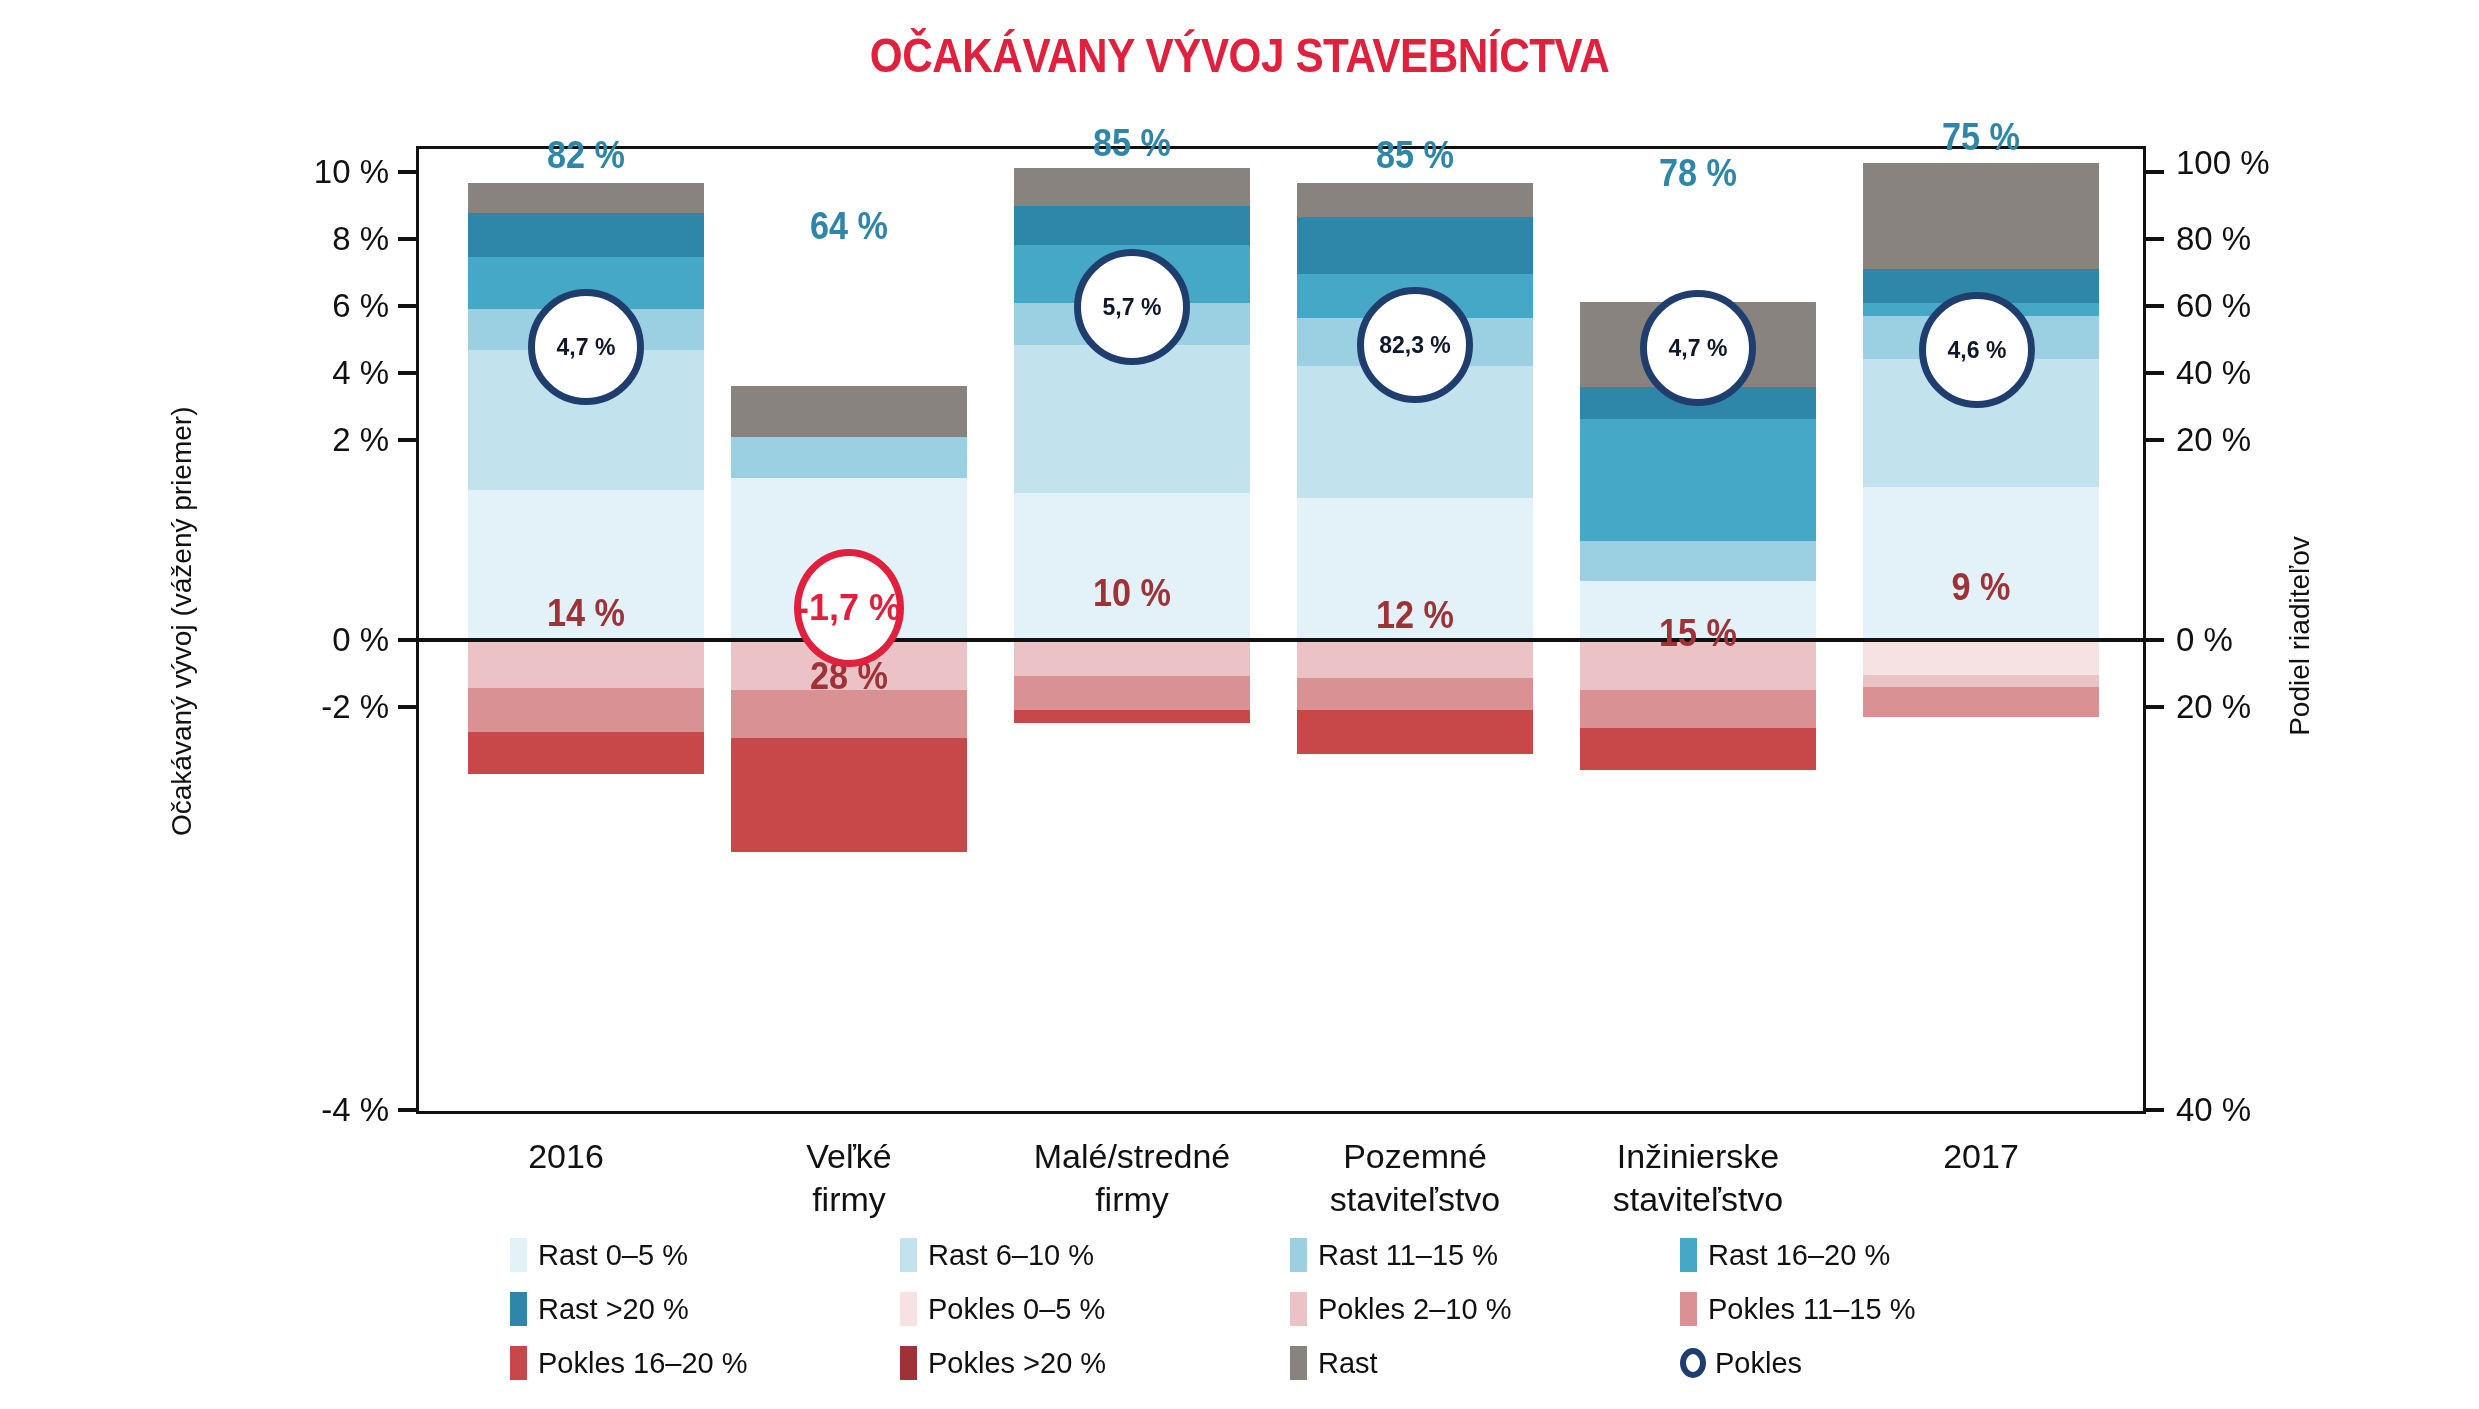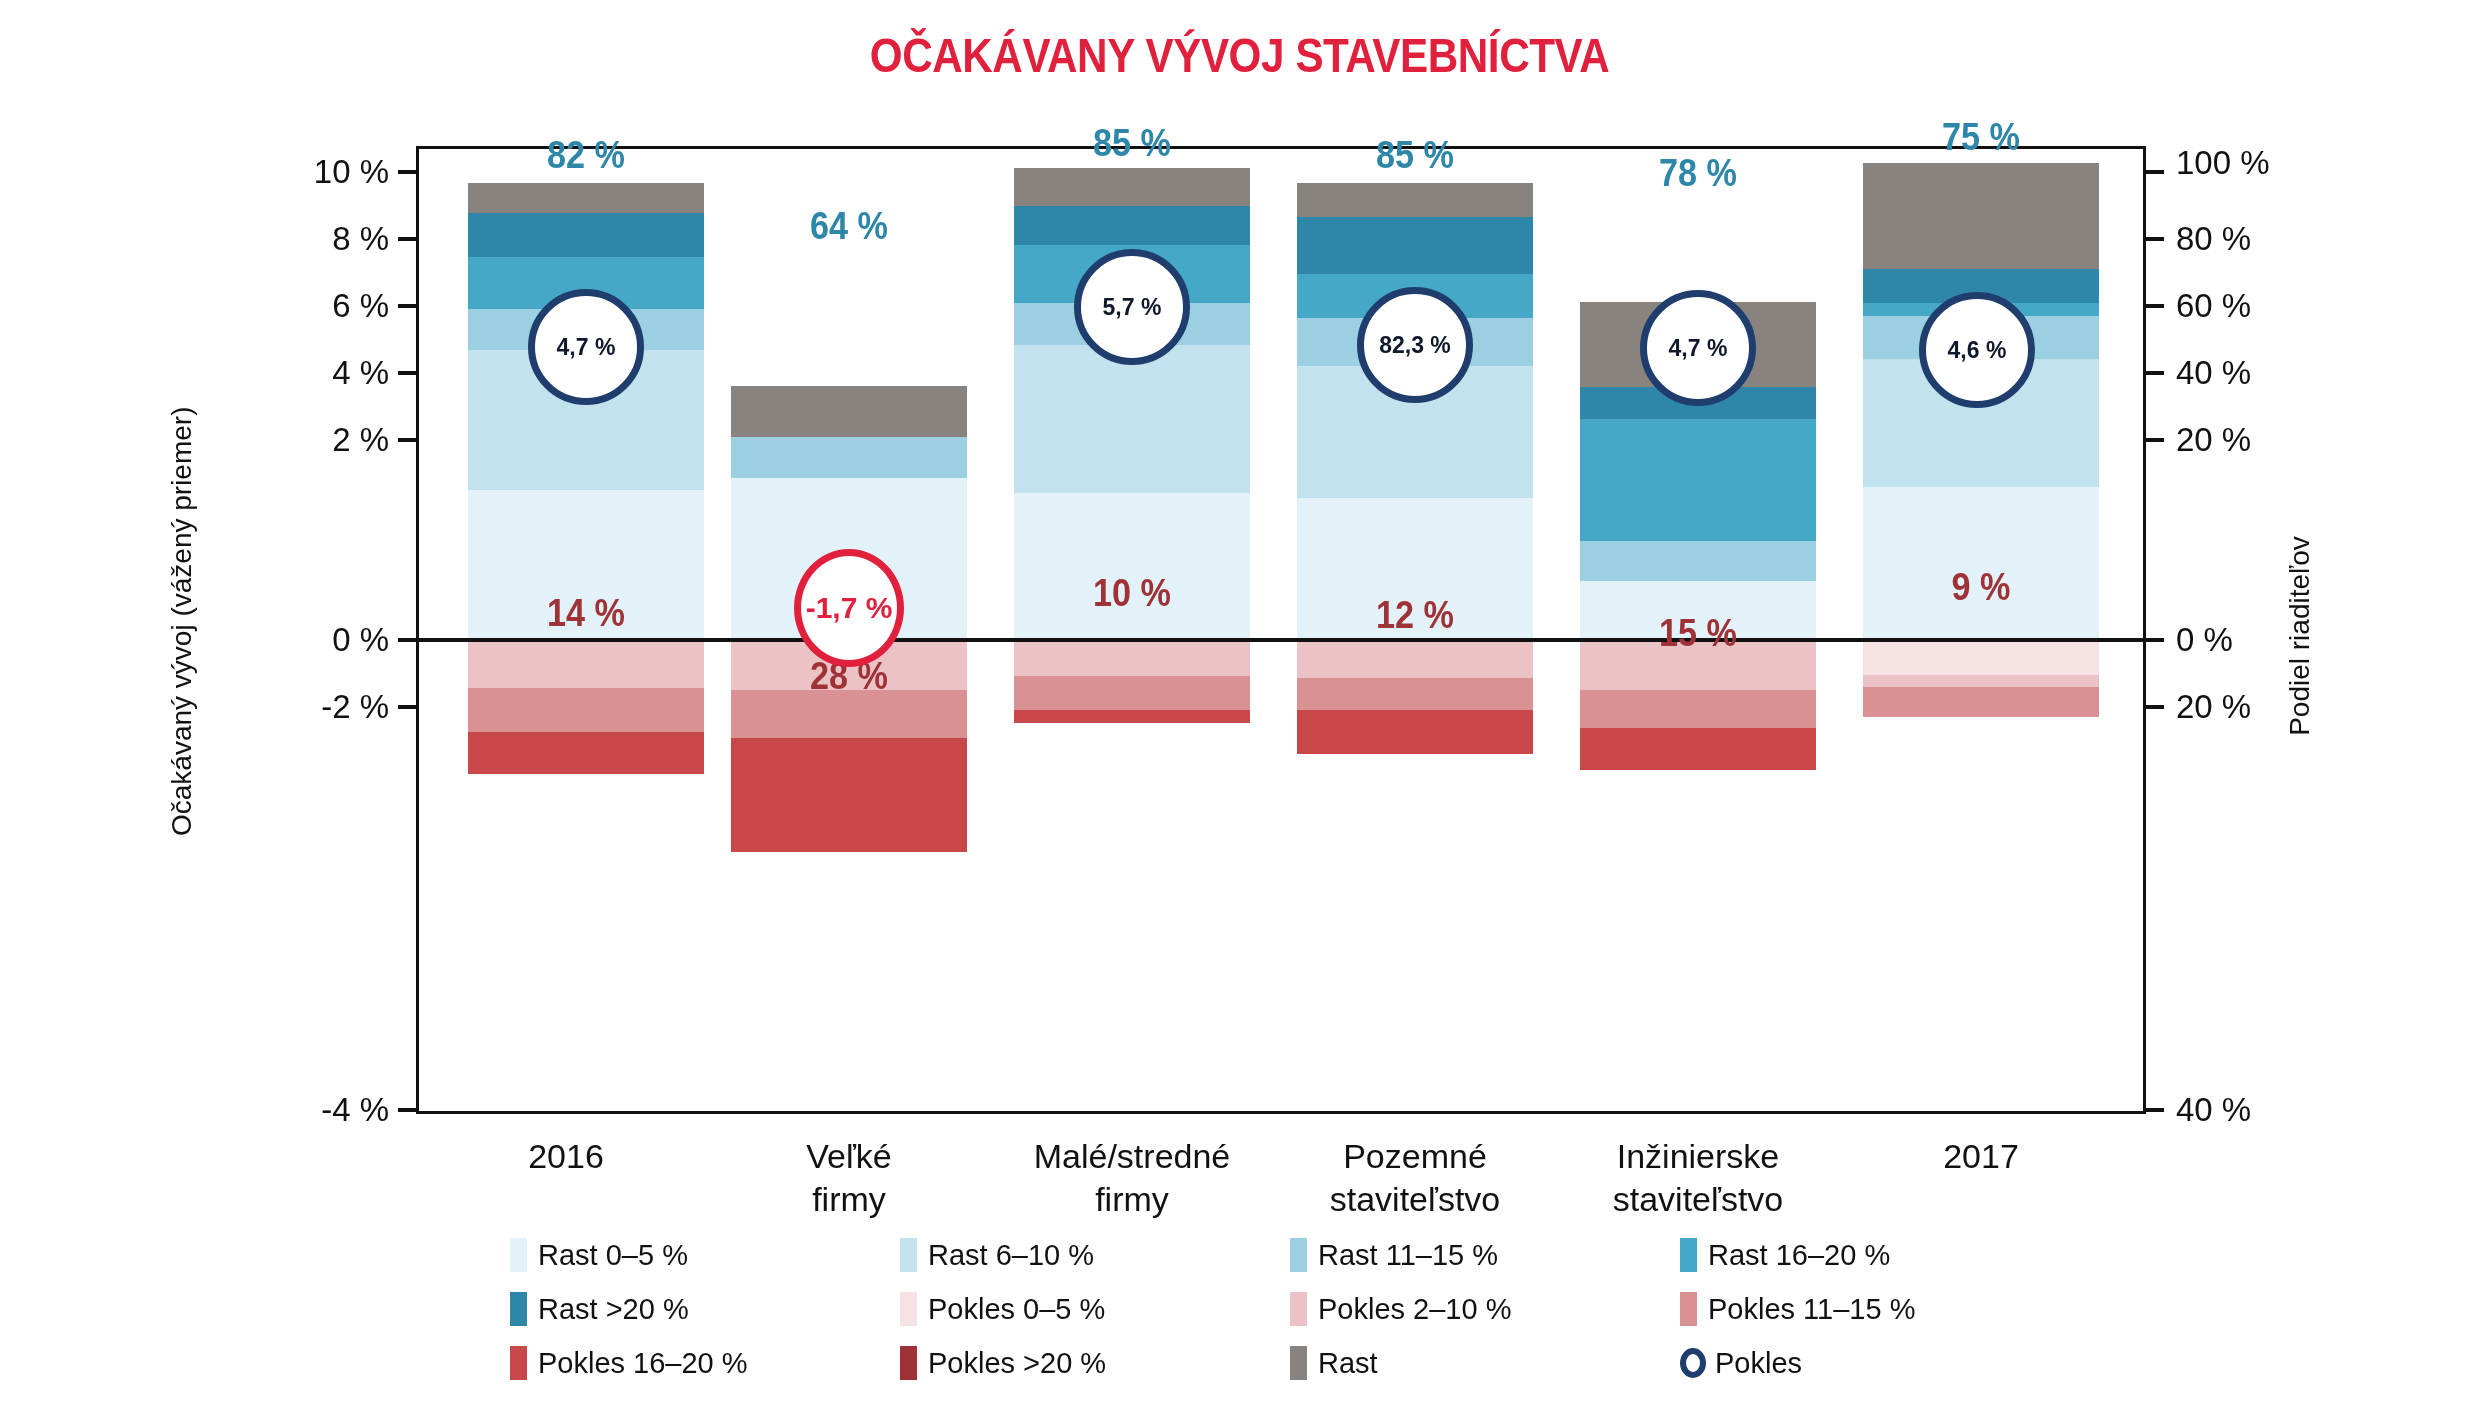--- a/index.html
+++ b/index.html
@@ -92,21 +92,21 @@
     z-index: 6;
   }
   .avg-pos {
     border: 7px solid #1F3E6E;
     color: #0f172a;
     font-size: 23px;
   }
   .avg-neg {
     border: 7px solid #E0203C;
     color: #E0203C;
-    font-size: 30px;
+    font-size: 36px;
   }
 
   .top-label {
     position: absolute;
     color: #2E87A8;
     font-size: 38px;
     font-weight: bold;
     white-space: nowrap;
     text-align: center;
     transform: scaleX(0.9);

